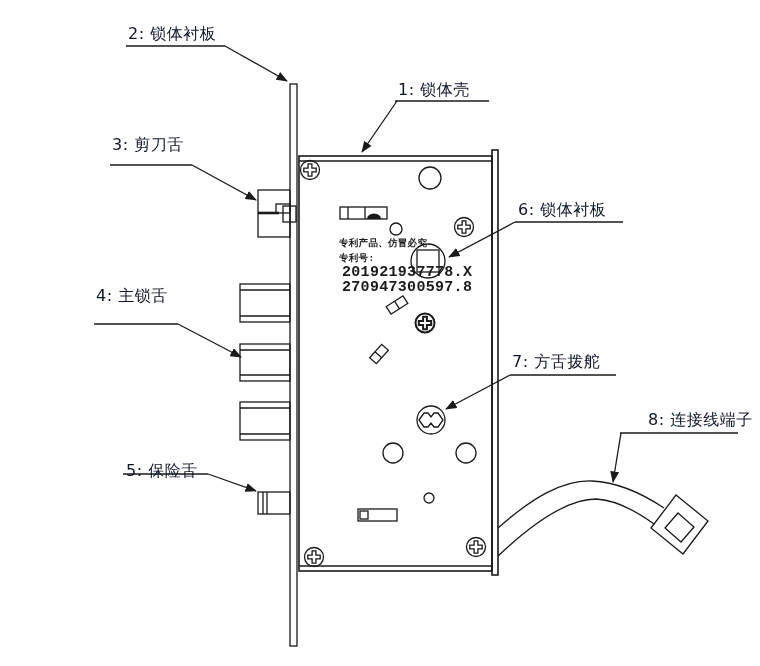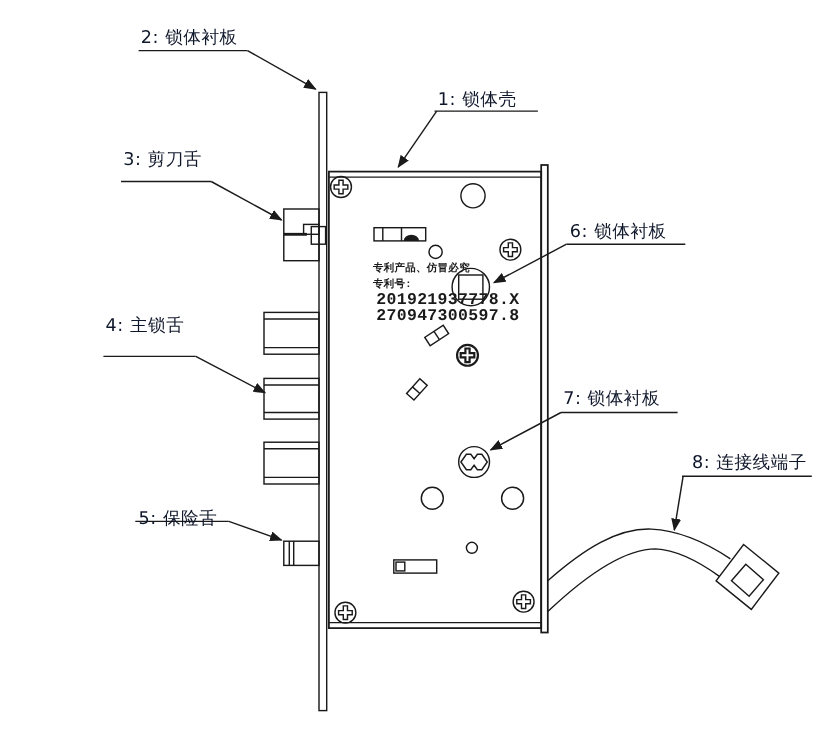--- a/index.html
+++ b/index.html
@@ -149,22 +149,22 @@
       <line x1="621" y1="433" x2="613" y2="482" marker-end="url(#arr)"></line>
     </g>
   </svg>
 
   <div class="part-label" style="left:398px;top:81px">1: 锁体壳</div>
   <div class="part-label" style="left:128px;top:25px">2: 锁体衬板</div>
   <div class="part-label" style="left:112px;top:136px">3: 剪刀舌</div>
   <div class="part-label" style="left:96px;top:287px">4: 主锁舌</div>
   <div class="part-label" style="left:126px;top:462px">5: 保险舌</div>
   <div class="part-label" style="left:518px;top:201px">6: 锁体衬板</div>
-  <div class="part-label" style="left:512px;top:353px">7: 锁体衬板</div>
-  <div class="part-label" style="left:629px;top:411px">8: 连接线端子</div>
+  <div class="part-label" style="left:512px;top:353px">7: 方舌拨舵</div>
+  <div class="part-label" style="left:648px;top:411px">8: 连接线端子</div>
 
   <div id="patent-block">
     <div>专利产品、仿冒必究</div>
     <div>专利号:</div>
     <div class="num">201921937778.X</div>
     <div class="num">270947300597.8</div>
   </div>
 
 </div>
 

